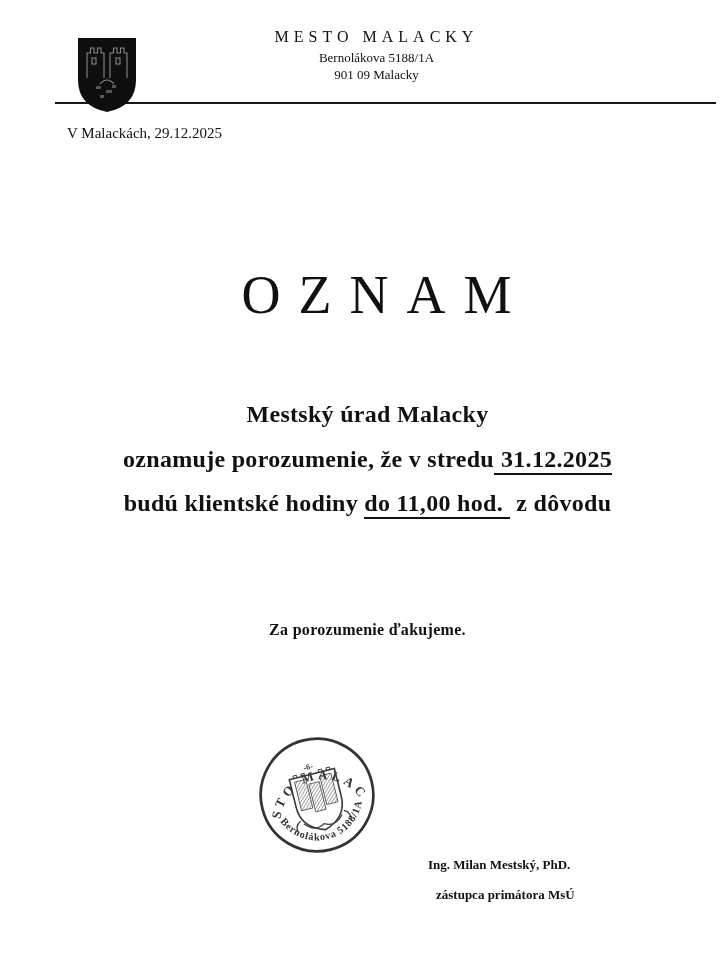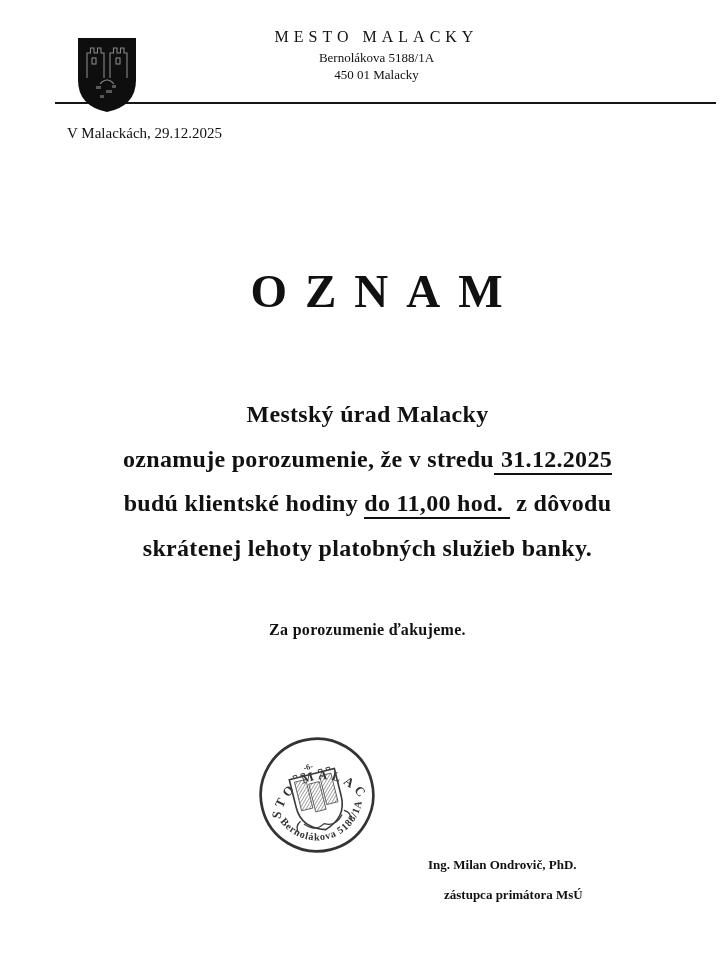--- a/index.html
+++ b/index.html
@@ -64,22 +64,22 @@
 
   
   .doc-title {
     position: absolute;
     left: 0;
     top: 264px;
     width: 100%;
     box-sizing: border-box;
     padding-left: 30px;
     text-align: center;
-    font-size: 47px;
-    font-weight: bold;
+    font-size: 54px;
+    font-weight: normal;
     letter-spacing: 18px;
     text-indent: 18px;
     white-space: nowrap;
   }
 
   
   .body-block {
     position: absolute;
     left: 0;
     top: 392px;
@@ -131,21 +131,21 @@
   .signature {
     position: absolute;
     left: 428px;
     top: 856px;
     font-size: 13px;
     font-weight: bold;
     line-height: 17px;
   }
   .sig-role {
     margin-top: 13px;
-    margin-left: 16px;
+    margin-left: 8px;
   }
 </style>
 </head>
 <body>
 
 <div class="page">
 
   <svg class="emblem" viewBox="0 0 62 78" aria-hidden="true">
     <path d="M 2,2 H 60 V 44 Q 60,70 31,76 Q 2,70 2,44 Z" fill="#0e0e0e"></path>
     <g stroke="#ffffff" stroke-width="1.1" fill="none" opacity="0.5">
@@ -159,34 +159,33 @@
       <rect x="20" y="50" width="5" height="3"></rect>
       <rect x="30" y="54" width="6" height="3"></rect>
       <rect x="24" y="59" width="4" height="3"></rect>
       <rect x="36" y="49" width="4" height="3"></rect>
     </g>
   </svg>
 
   <div class="header-text">
     <div class="org-name">MESTO MALACKY</div>
     <div class="addr">Bernolákova 5188/1A</div>
-    <div class="addr addr2">450 01 Malacky</div>
+    <div class="addr addr2">901 09 Malacky</div>
   </div>
 
   <div class="header-rule"></div>
 
   <div class="dateline">V Malackách, 29.12.2025</div>
 
   <div class="doc-title">OZNAM</div>
 
   <div class="body-block">
     <div><span>Mestský úrad Malacky</span></div>
     <div><span>oznamuje porozumenie, že v stredu</span><span class="u-date">31.12.2025</span></div>
     <div><span>budú klientské hodiny </span><span class="u-time">do 11,00 hod.</span><span> z dôvodu</span></div>
-    <div><span>skrátenej lehoty platobných služieb banky.</span></div>
   </div>
 
   <div class="closing-line">Za porozumenie ďakujeme.</div>
 
   <svg class="stamp" viewBox="-75 -75 150 150" aria-hidden="true">
     <defs>
       <path id="arcTop" d="M -46,16 A 48.7,48.7 0 0 1 46,16"></path>
       <path id="arcBot" d="M -50,8 A 50.6,50.6 0 0 0 50,8"></path>
       <pattern id="hatch" width="3" height="3" patternUnits="userSpaceOnUse" patternTransform="rotate(45)">
         <line x1="0" y1="0" x2="0" y2="3" stroke="#2a2a2a" stroke-width="1"></line>
@@ -209,17 +208,17 @@
         <rect x="-6" y="-14" width="12" height="32" fill="url(#hatch)" stroke-width="0.8"></rect>
         <path d="M -21,-24 v -3 h 4 v 3 m 5,0 v -3 h 4 v 3 m 16,0 v -3 h 4 v 3 m 5,0 v -3 h 4 v 3" stroke-width="1"></path>
         <path d="M -25,24 q -8,4 -5,13" stroke-width="1.4"></path>
         <path d="M 25,24 q 8,4 5,13" stroke-width="1.4"></path>
         <path d="M -22,28 Q -12,40 0,33 Q 12,40 22,28" stroke-width="1.4"></path>
       </g>
     </g>
   </svg>
 
   <div class="signature">
-    <div>Ing. Milan Ondrovič, PhD.</div>
+    <div>Ing. Milan Mestský, PhD.</div>
     <div class="sig-role">zástupca primátora MsÚ</div>
   </div>
 
 </div>
 
 </body></html>

